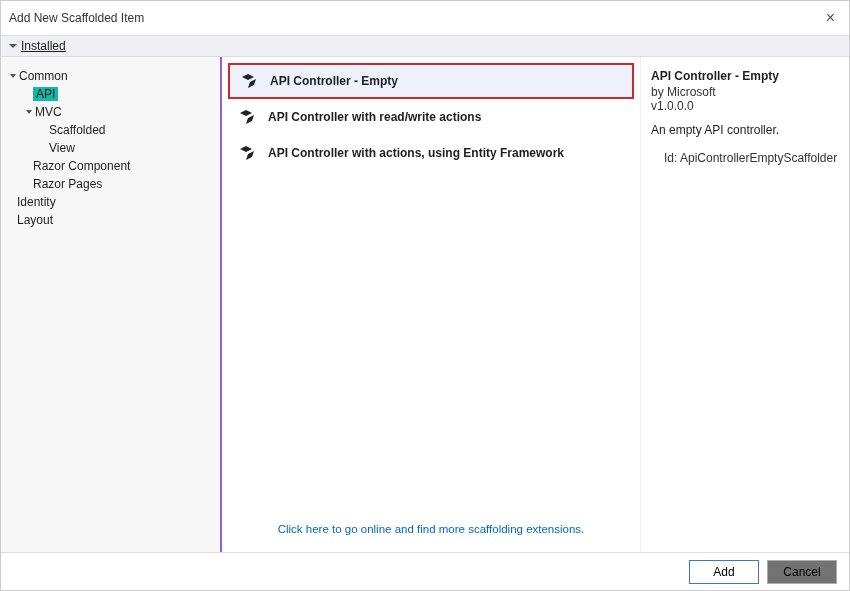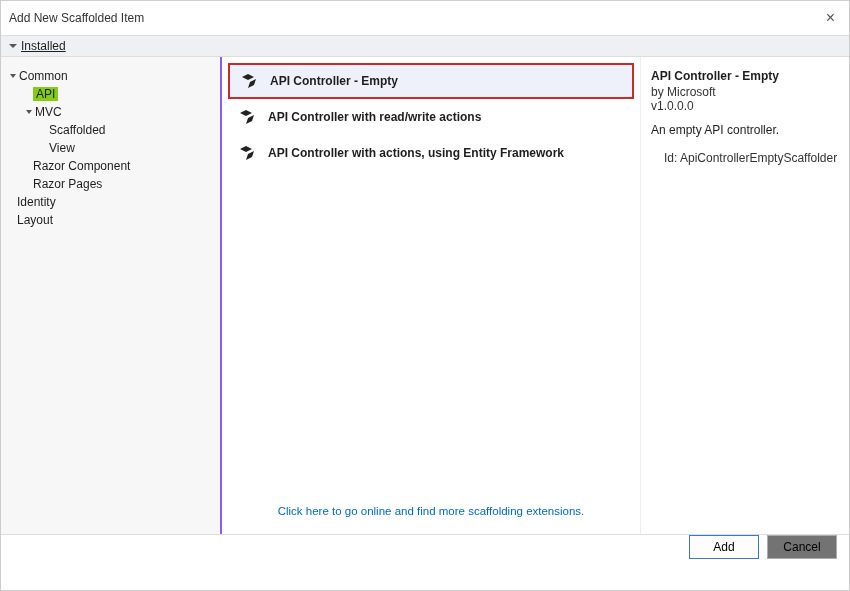--- a/index.html
+++ b/index.html
@@ -77,21 +77,21 @@
     }
     .arrow.open {
       transform: rotate(90deg);
       border-left-color: #555;
     }
     .tree-node.lvl0 { margin-left: 0px; }
     .tree-node.lvl1 { margin-left: 16px; }
     .tree-node.lvl2 { margin-left: 32px; }
     .tree-node.noarrow { padding-left: 8px; }
     .tree-node.selected .label {
-      background: #84cc16;
+      background: #14b8a6;
       padding: 0 3px;
     }
     .center {
       flex: 1;
       background: #fff;
       display: flex;
       flex-direction: column;
       border-right: 1px solid #eee;
       padding: 6px 6px 0 6px;
       position: relative;
@@ -122,23 +122,24 @@
     .details {
       width: 208px;
       padding: 12px 10px;
     }
     .details .name { font-weight: 700; margin-bottom: 2px; }
     .details .by { color: #333; }
     .details .ver { color: #333; margin-bottom: 10px; }
     .details .desc { margin-bottom: 14px; }
     .details .idline { color: #333; margin-left: 13px; }
     .footer {
-      height: 56px;
+      height: 38px;
       border-top: 1px solid #ddd;
       display: flex;
+      align-items: center;
       justify-content: flex-end;
       padding: 0 12px;
       gap: 8px;
     }
     .btn {
       height: 24px;
       min-width: 70px;
       padding: 0 14px;
       background: #737373;
       border: 1px solid #adadad;

